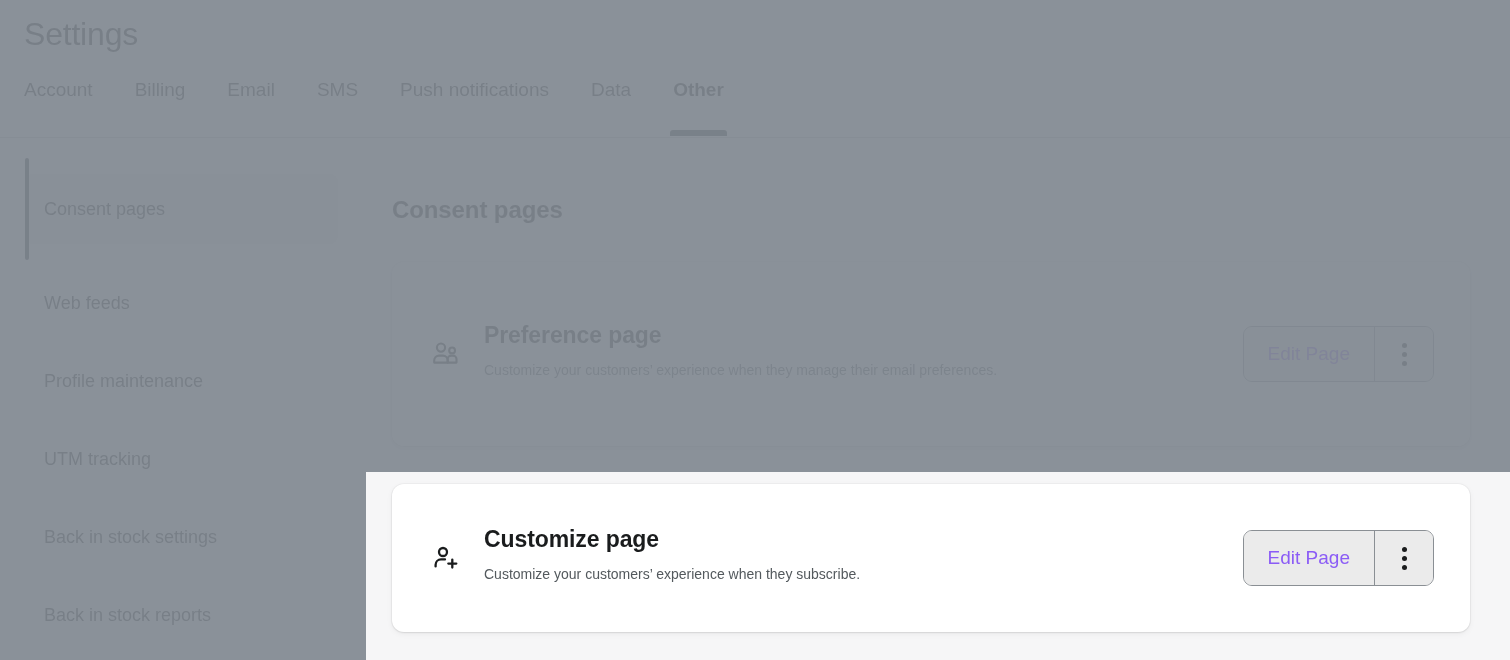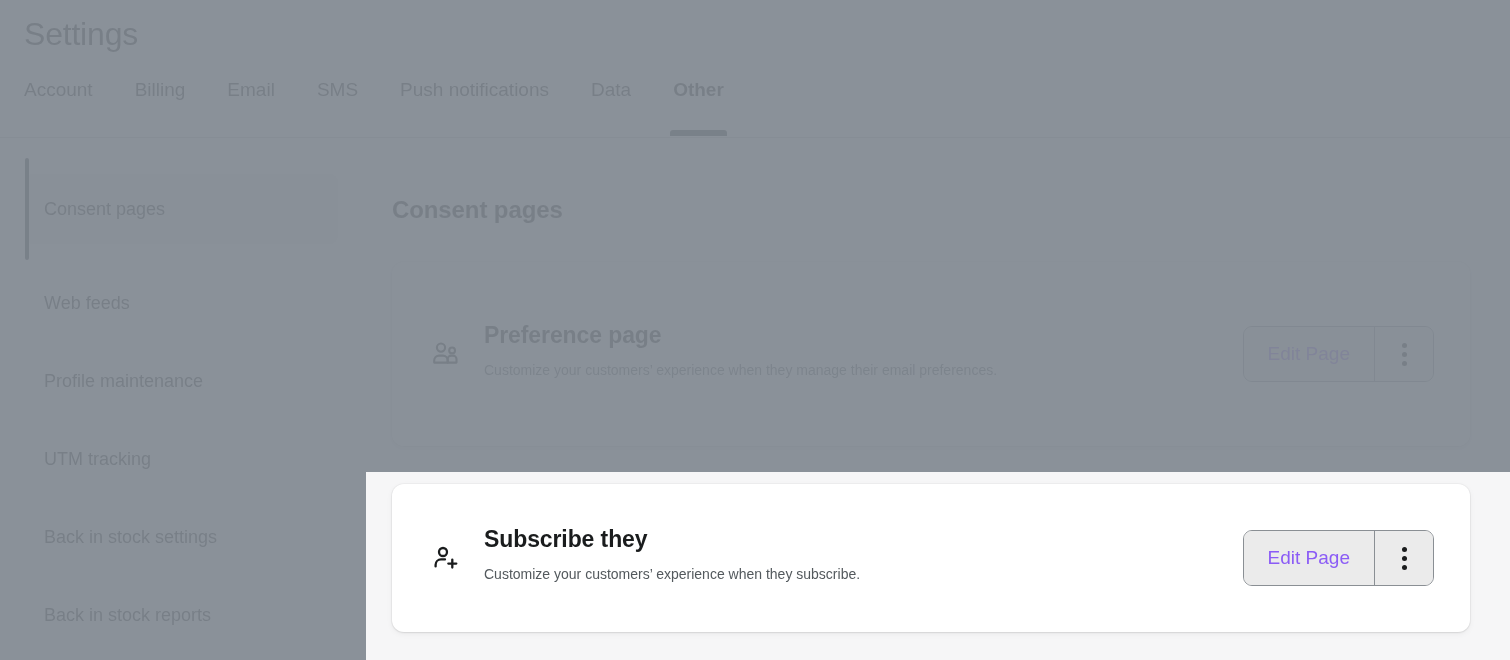--- a/index.html
+++ b/index.html
@@ -328,21 +328,21 @@
 
       <div class="card" id="card-subscribe">
         <div class="card-icon">
           <svg width="30" height="30" viewBox="0 0 30 30" fill="none" xmlns="http://www.w3.org/2000/svg">
             <circle cx="13" cy="9" r="4.0" stroke="#1a1c1d" stroke-width="2.3"></circle>
             <path d="M5.6 23.4v-1.6c0-3.0 2.4-5.4 5.4-5.4h4.0" stroke="#1a1c1d" stroke-width="2.3" stroke-linecap="round"></path>
             <path d="M22.3 16.6v8.0M18.3 20.6h8.0" stroke="#1a1c1d" stroke-width="2.3" stroke-linecap="round"></path>
           </svg>
         </div>
         <div class="card-text">
-          <div class="card-heading">Subscribe they</div>
+          <div class="card-heading">Customize page</div>
           <div class="card-desc">Customize your customers’ experience when they subscribe.</div>
         </div>
         <div class="split-btn">
           <div class="main">Edit Page</div>
           <div class="divider"></div>
           <div class="more">
             <span class="dots">
                 <i></i>
                 <i></i>
                 <i></i>

